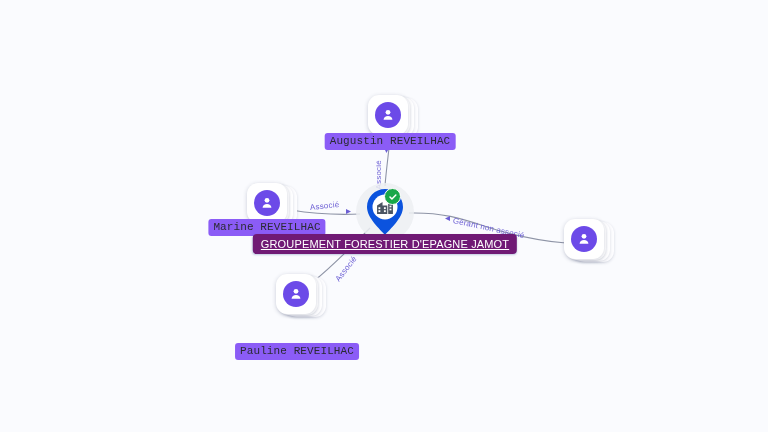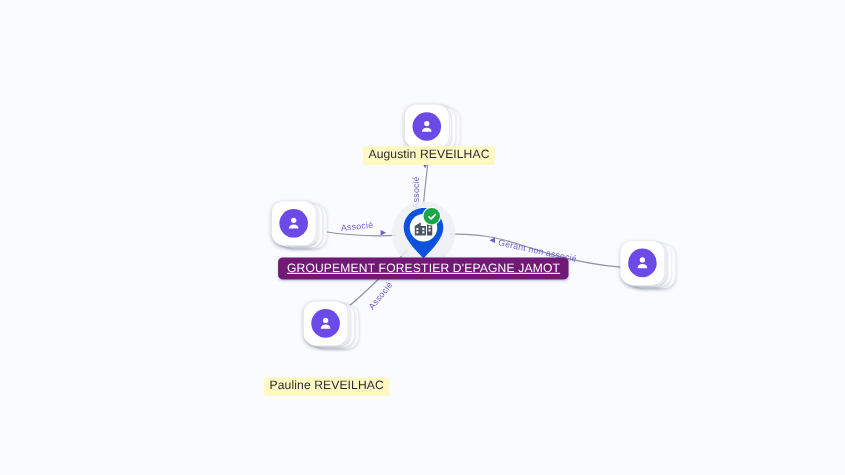--- a/index.html
+++ b/index.html
@@ -68,27 +68,28 @@
     display: flex;
     align-items: center;
     justify-content: center;
   }
   .avatar-circle svg { display:block; }
 
   .node-label {
     position: absolute;
     transform: translateX(-50%);
     white-space: nowrap;
-    background: #fef9c3;
+    background: #8b5cf6;
     color: #2b2b33;
     font-size: 11px;
     line-height: 15px;
     padding: 1px 5px;
     border-radius: 3px;
     letter-spacing: 0.1px;
+    font-family: Liberation Mono, monospace;
   }
 
   
   .company-node {
     position: absolute;
     width: 0;
     height: 0;
   }
   .company-halo {
     position: absolute;
@@ -225,20 +226,21 @@
       <div class="card front">
         <div class="avatar-circle">
           <svg width="16" height="16" viewBox="0 0 24 24" fill="#ffffff">
             <circle cx="12" cy="8" r="3.6"></circle>
             <path d="M5.4 19.2c0-3.6 3-5.6 6.6-5.6s6.6 2 6.6 5.6z"></path>
           </svg>
         </div>
       </div>
     </div>
   </div>
+  <div class="node-label" style="left:267px; top:219px;">Marine REVEILHAC</div>
 
   <div class="person-node" style="left:298px; top:296px;">
     <div class="stack">
       <div class="card c3"></div>
       <div class="card c2"></div>
       <div class="card c1"></div>
       <div class="card front">
         <div class="avatar-circle">
           <svg width="16" height="16" viewBox="0 0 24 24" fill="#ffffff">
             <circle cx="12" cy="8" r="3.6"></circle>

